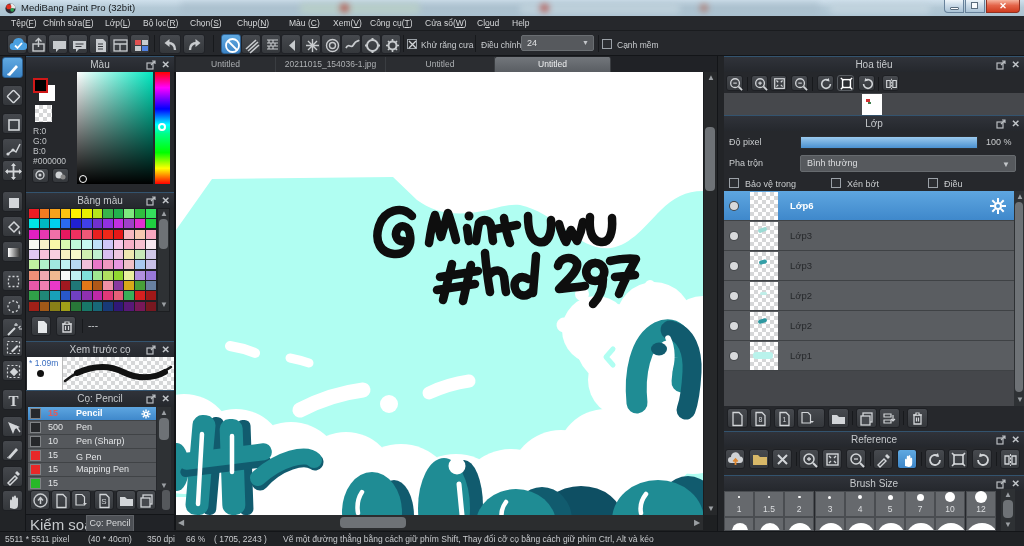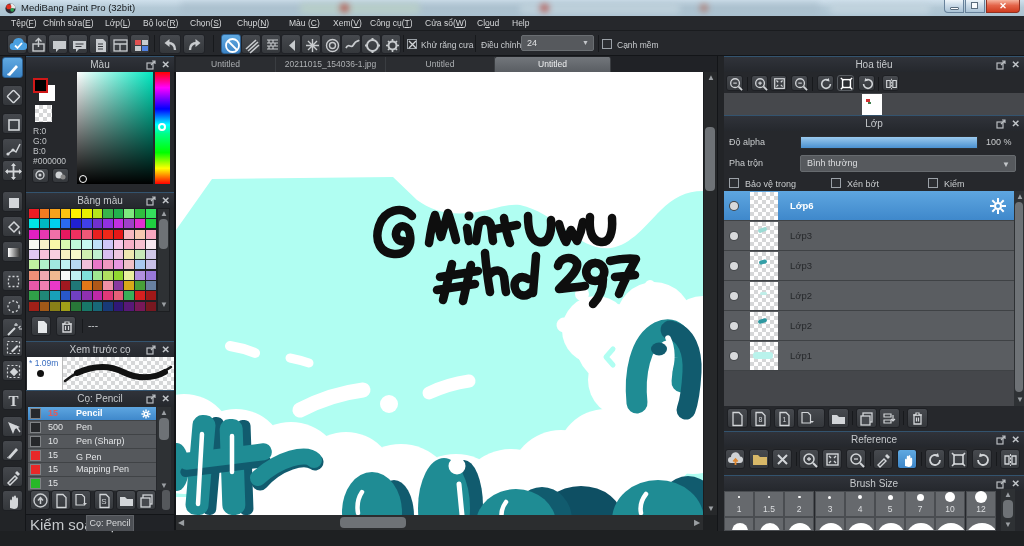--- a/index.html
+++ b/index.html
@@ -780,31 +780,31 @@
 <div class="psep" style="left:88px;top:21px;"></div>
 <div class="psep" style="left:154px;top:21px;"></div>
 <div class="abs" style="left:0px;top:37px;width:300px;height:22px;background:#46484c;"></div>
 <div class="abs" style="left:138px;top:38px;width:20px;height:21px;background:#fff;"></div>
 <div class="abs" style="left:142px;top:43px;width:4px;height:3px;background:#d03030;"></div>
 <div class="abs" style="left:144px;top:46px;width:3px;height:2px;background:#3f7f4f;"></div>
 <div class="panel-h" style="left:0px;top:59px;width:300px;font-size:10px;">Lớp<svg class="ph-ico" style="right:18px;" viewBox="0 0 10 10">
           <rect x="1" y="3" width="6" height="6" fill="none" stroke="#b9bdc1" stroke-width="1.2"></rect>
           <path d="M5 5l4-4M6 1h3v3" stroke="#b9bdc1" stroke-width="1.2" fill="none"></path>
         </svg><span class="xico" style="position:absolute;right:4px;top:3px;">✕</span></div>
-<span class="abs" style="left:5px;top:81px;font-size:9px;color:#c9ccce;">Độ alpha</span>
+<span class="abs" style="left:5px;top:81px;font-size:9px;color:#c9ccce;">Độ pixel</span>
 <div class="abs" style="left:76px;top:80px;width:178px;height:13px;background:linear-gradient(#9bcaee,#4a90d0);border:1px solid #2b2e32;"></div>
 <span class="abs" style="left:262px;top:81px;font-size:9px;color:#c9ccce;">100 %</span>
 <span class="abs" style="left:5px;top:102px;font-size:9px;color:#c9ccce;">Pha trộn</span>
 <div class="abs" style="left:76px;top:99px;width:216px;height:17px;background:#56595d;border:1px solid #676b6f;border-radius:2px;color:#dcdee0;font-size:9px;line-height:15px;padding-left:6px;">Bình thường<span style="position:absolute;right:5px;top:1px;color:#c3c6c9;font-size:8px;">▼</span></div>
 <div class="cbx" style="left:5px;top:122px;"></div>
 <span class="abs" style="left:21px;top:123px;font-size:9px;color:#c9ccce;">Bảo vệ trong</span>
 <div class="cbx" style="left:107px;top:122px;"></div>
 <span class="abs" style="left:123px;top:123px;font-size:9px;color:#c9ccce;">Xén bớt</span>
 <div class="cbx" style="left:204px;top:122px;"></div>
-<span class="abs" style="left:220px;top:123px;font-size:9px;color:#c9ccce;">Kiểm</span>
+<span class="abs" style="left:220px;top:123px;font-size:9px;color:#c9ccce;">Điều</span>
 <div class="lrow sel" style="top:135px;">
         <div class="eyedot"></div>
         <div class="lthumb checker"></div>
         <span class="nm">Lớp6</span>
         <svg style="position:absolute;right:8px;top:7px;" width="16" height="16" viewBox="0 0 16 16">
           <circle cx="8" cy="8" r="3" fill="none" stroke="#fff" stroke-width="2"></circle>
           <path d="M8 0v4M8 12v4M0 8h4M12 8h4M2.3 2.3l2.8 2.8M10.9 10.9l2.8 2.8M13.7 2.3l-2.8 2.8M5.1 10.9l-2.8 2.8" stroke="#fff" stroke-width="2"></path>
         </svg>
       </div>
 <div class="lrow" style="top:165px;">
@@ -1030,12 +1030,20 @@
         <div style="position:absolute;left:-1.0px;top:5px;width:32px;height:32px;border-radius:50%;background:#fff;"></div>
       </div>
 <div class="abs" style="left:242px;top:461px;width:30px;height:14px;background:#66696d;border:1px solid #4a4d51;overflow:hidden;">
         <div style="position:absolute;left:-2.0px;top:5px;width:34px;height:34px;border-radius:50%;background:#fff;"></div>
       </div>
 <div class="abs" style="left:277px;top:433px;width:14px;height:42px;background:#2e3134;"></div>
 <span class="sarrow" style="left:280px;top:435px;">▲</span>
 <span class="sarrow" style="left:280px;top:465px;">▼</span>
 <div class="sthumb" style="left:279px;top:444px;width:10px;height:18px;"></div>
 </div>
+<div id="statusbar" class="abs">
+<span style="position:absolute;left:5px;top:0;">5511 * 5511 pixel</span>
+<span style="position:absolute;left:88px;top:0;">(40 * 40cm)</span>
+<span style="position:absolute;left:147px;top:0;">350 dpi</span>
+<span style="position:absolute;left:186px;top:0;">66 %</span>
+<span style="position:absolute;left:214px;top:0;">( 1705, 2243 )</span>
+<span style="position:absolute;left:283px;top:0;">Vẽ một đường thẳng bằng cách giữ phím Shift, Thay đổi cỡ cọ bằng cách giữ phím Ctrl, Alt và kéo</span>
+</div>
 </div>
 </body></html>

